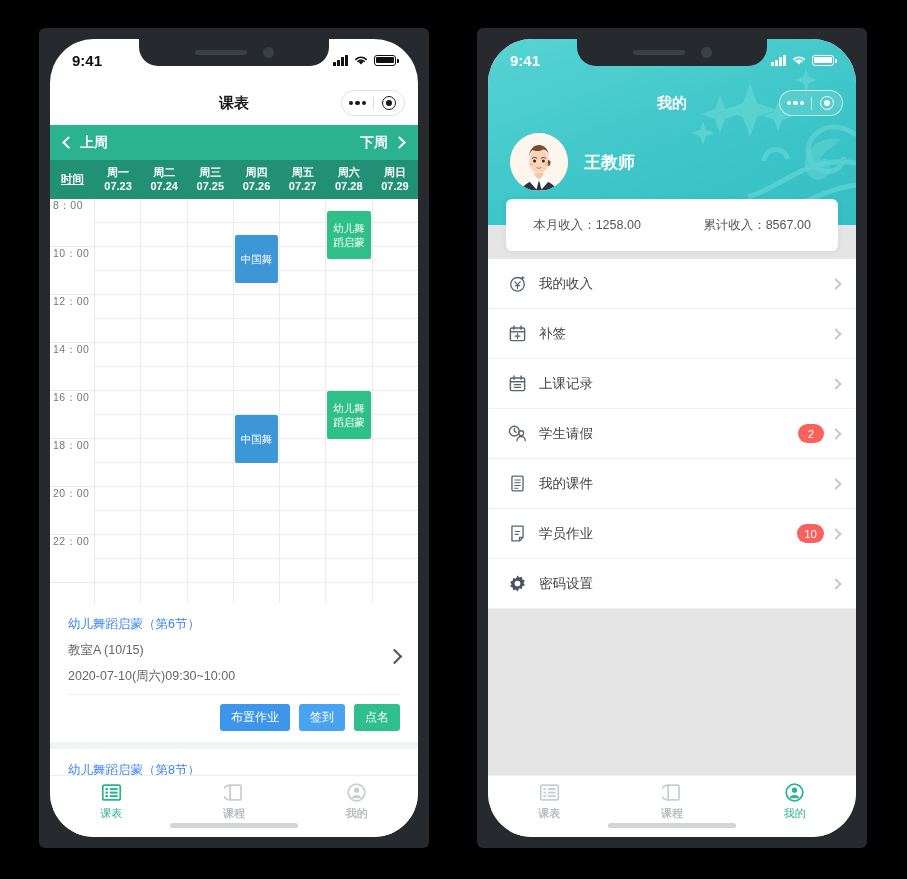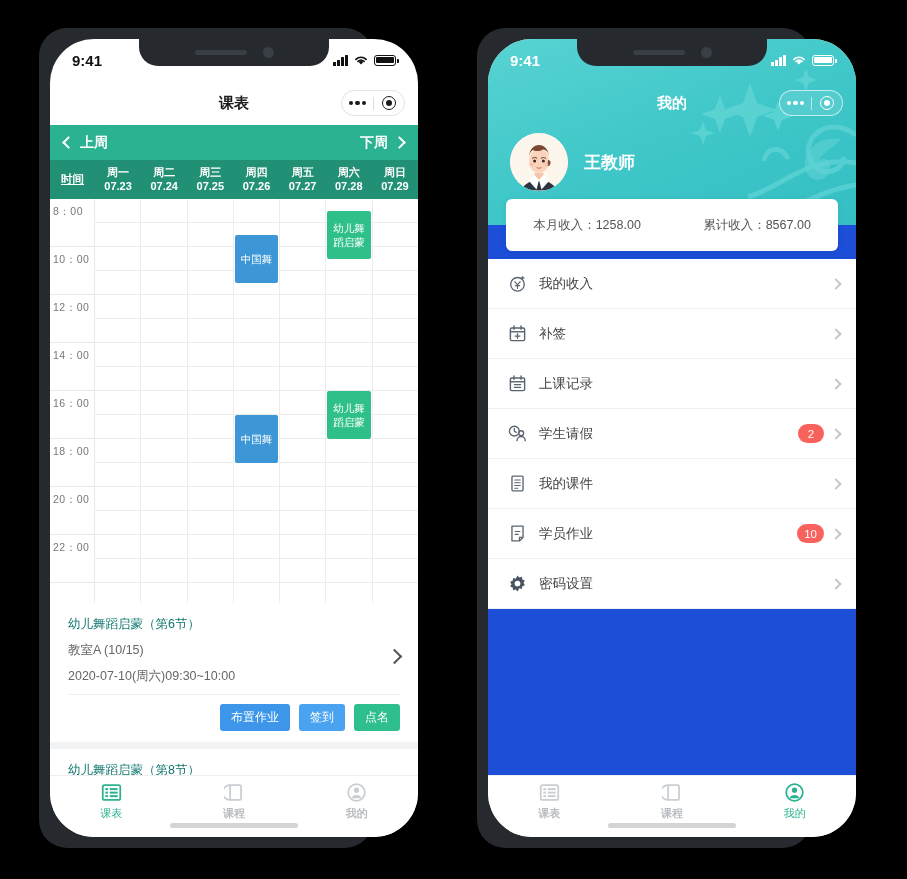--- a/index.html
+++ b/index.html
@@ -7,23 +7,23 @@
     width: 907px; height: 879px;
     background: #000;
     font-family: "Liberation Sans", "DejaVu Sans", sans-serif;
     overflow: hidden;
   }
   .stage { position: relative; width: 907px; height: 879px; background: #000; }
 
   
   .phone {
     position: absolute;
-    width: 334px; height: 820px;
+    width: 390px; height: 820px;
     background: #262a2e;
-    border-radius: 28px;
+    border-radius: 6px;
     padding: 11px;
   }
   .phone.left  { left: 39px;  top: 28px; }
   .phone.right { left: 477px; top: 28px; }
   .screen {
     position: relative;
     width: 368px; height: 798px;
     border-radius: 44px;
     overflow: hidden;
     background: #fff;
@@ -129,41 +129,41 @@
     align-items: center; justify-content: center;
     font-size: 11px; font-weight: bold; line-height: 1.25;
   }
   .dayhdr .cell.time { flex: 0 0 45px; font-size: 11.5px; text-decoration: underline; }
 
   .gridwrap { flex: 1 1 auto; position: relative; overflow: hidden; background: #fff; }
   .grid { display: flex; height: 100%; }
   .timecol { flex: 0 0 45px; border-right: 1px solid #e8e8e8; }
   .timecol .tc {
     height: 48px; border-bottom: 1px solid #e8e8e8;
-    font-size: 10.5px; color: #777; padding: 6px 0 0 3px;
+    font-size: 10.5px; color: #777; padding: 0 0 0 3px;
     letter-spacing: .5px;
   }
   .daycols { flex: 1 1 auto; display: flex; position: relative; }
   .daycol { flex: 1 1 0; border-right: 1px solid #ececec; position: relative; }
   .daycol:last-child { border-right: none; }
   .daycol .slot { height: 24px; border-bottom: 1px solid #ececec; }
   .event {
     position: absolute; left: 1px; right: 1px;
     border-radius: 2px; color: #fff;
     font-size: 10.5px; line-height: 1.35;
     display: flex; flex-direction: column;
     align-items: center; justify-content: center;
     text-align: center; padding: 1px;
     overflow: hidden;
   }
 
   
   .detail-area { flex: 0 0 auto; background: #f2f3f5; overflow: hidden; }
   .dcard { background: #fff; padding: 13px 18px 11px 18px; position: relative; margin-bottom: 7px; }
-  .dcard .ctitle { font-size: 12.5px; color: #0f766e; margin-bottom: 9px; }
+  .dcard .ctitle { font-size: 12.5px; color: #3b82f6; margin-bottom: 9px; }
   .dcard .cline { font-size: 12.5px; color: #666; margin-bottom: 9px; }
   .dcard .arrow {
     position: absolute; right: 18px; top: 48px;
     width: 11px; height: 11px;
     border-top: 2px solid #555; border-right: 2px solid #555;
     transform: rotate(45deg);
   }
   .dcard .sep { border-top: 1px solid #eee; margin: 2px 0 9px 0; }
   .btnrow { display: flex; justify-content: flex-end; gap: 9px; }
   .btn {
@@ -209,21 +209,21 @@
   .incomecard {
     position: absolute; left: 18px; right: 18px; top: 160px;
     height: 52px; background: #fff; border-radius: 6px;
     box-shadow: 0 1px 6px rgba(0,0,0,.07);
     display: flex; align-items: center;
     z-index: 12;
     font-size: 12.5px; color: #555; gap: 8px;
   }
   .incomecard .half { flex: 1 1 0; text-align: center; }
 
-  .menu-area { flex: 1 1 auto; background: #1d4ed8; padding-top: 34px; overflow: hidden; }
+  .menu-area { flex: 1 1 auto; background: #e5e5e5; padding-top: 34px; overflow: hidden; }
   .menu { background: #fff; }
   .mitem {
     height: 50px; display: flex; align-items: center;
     padding: 0 16px; border-bottom: 1px solid #f0f0f0;
     position: relative;
   }
   .mitem .micon { width: 26px; flex: 0 0 26px; display:flex; align-items:center; justify-content:center; }
   .mitem .mlabel { font-size: 13.5px; color: #444; margin-left: 9px; flex: 1 1 auto; }
   .mitem .marrow {
     width: 8px; height: 8px;

